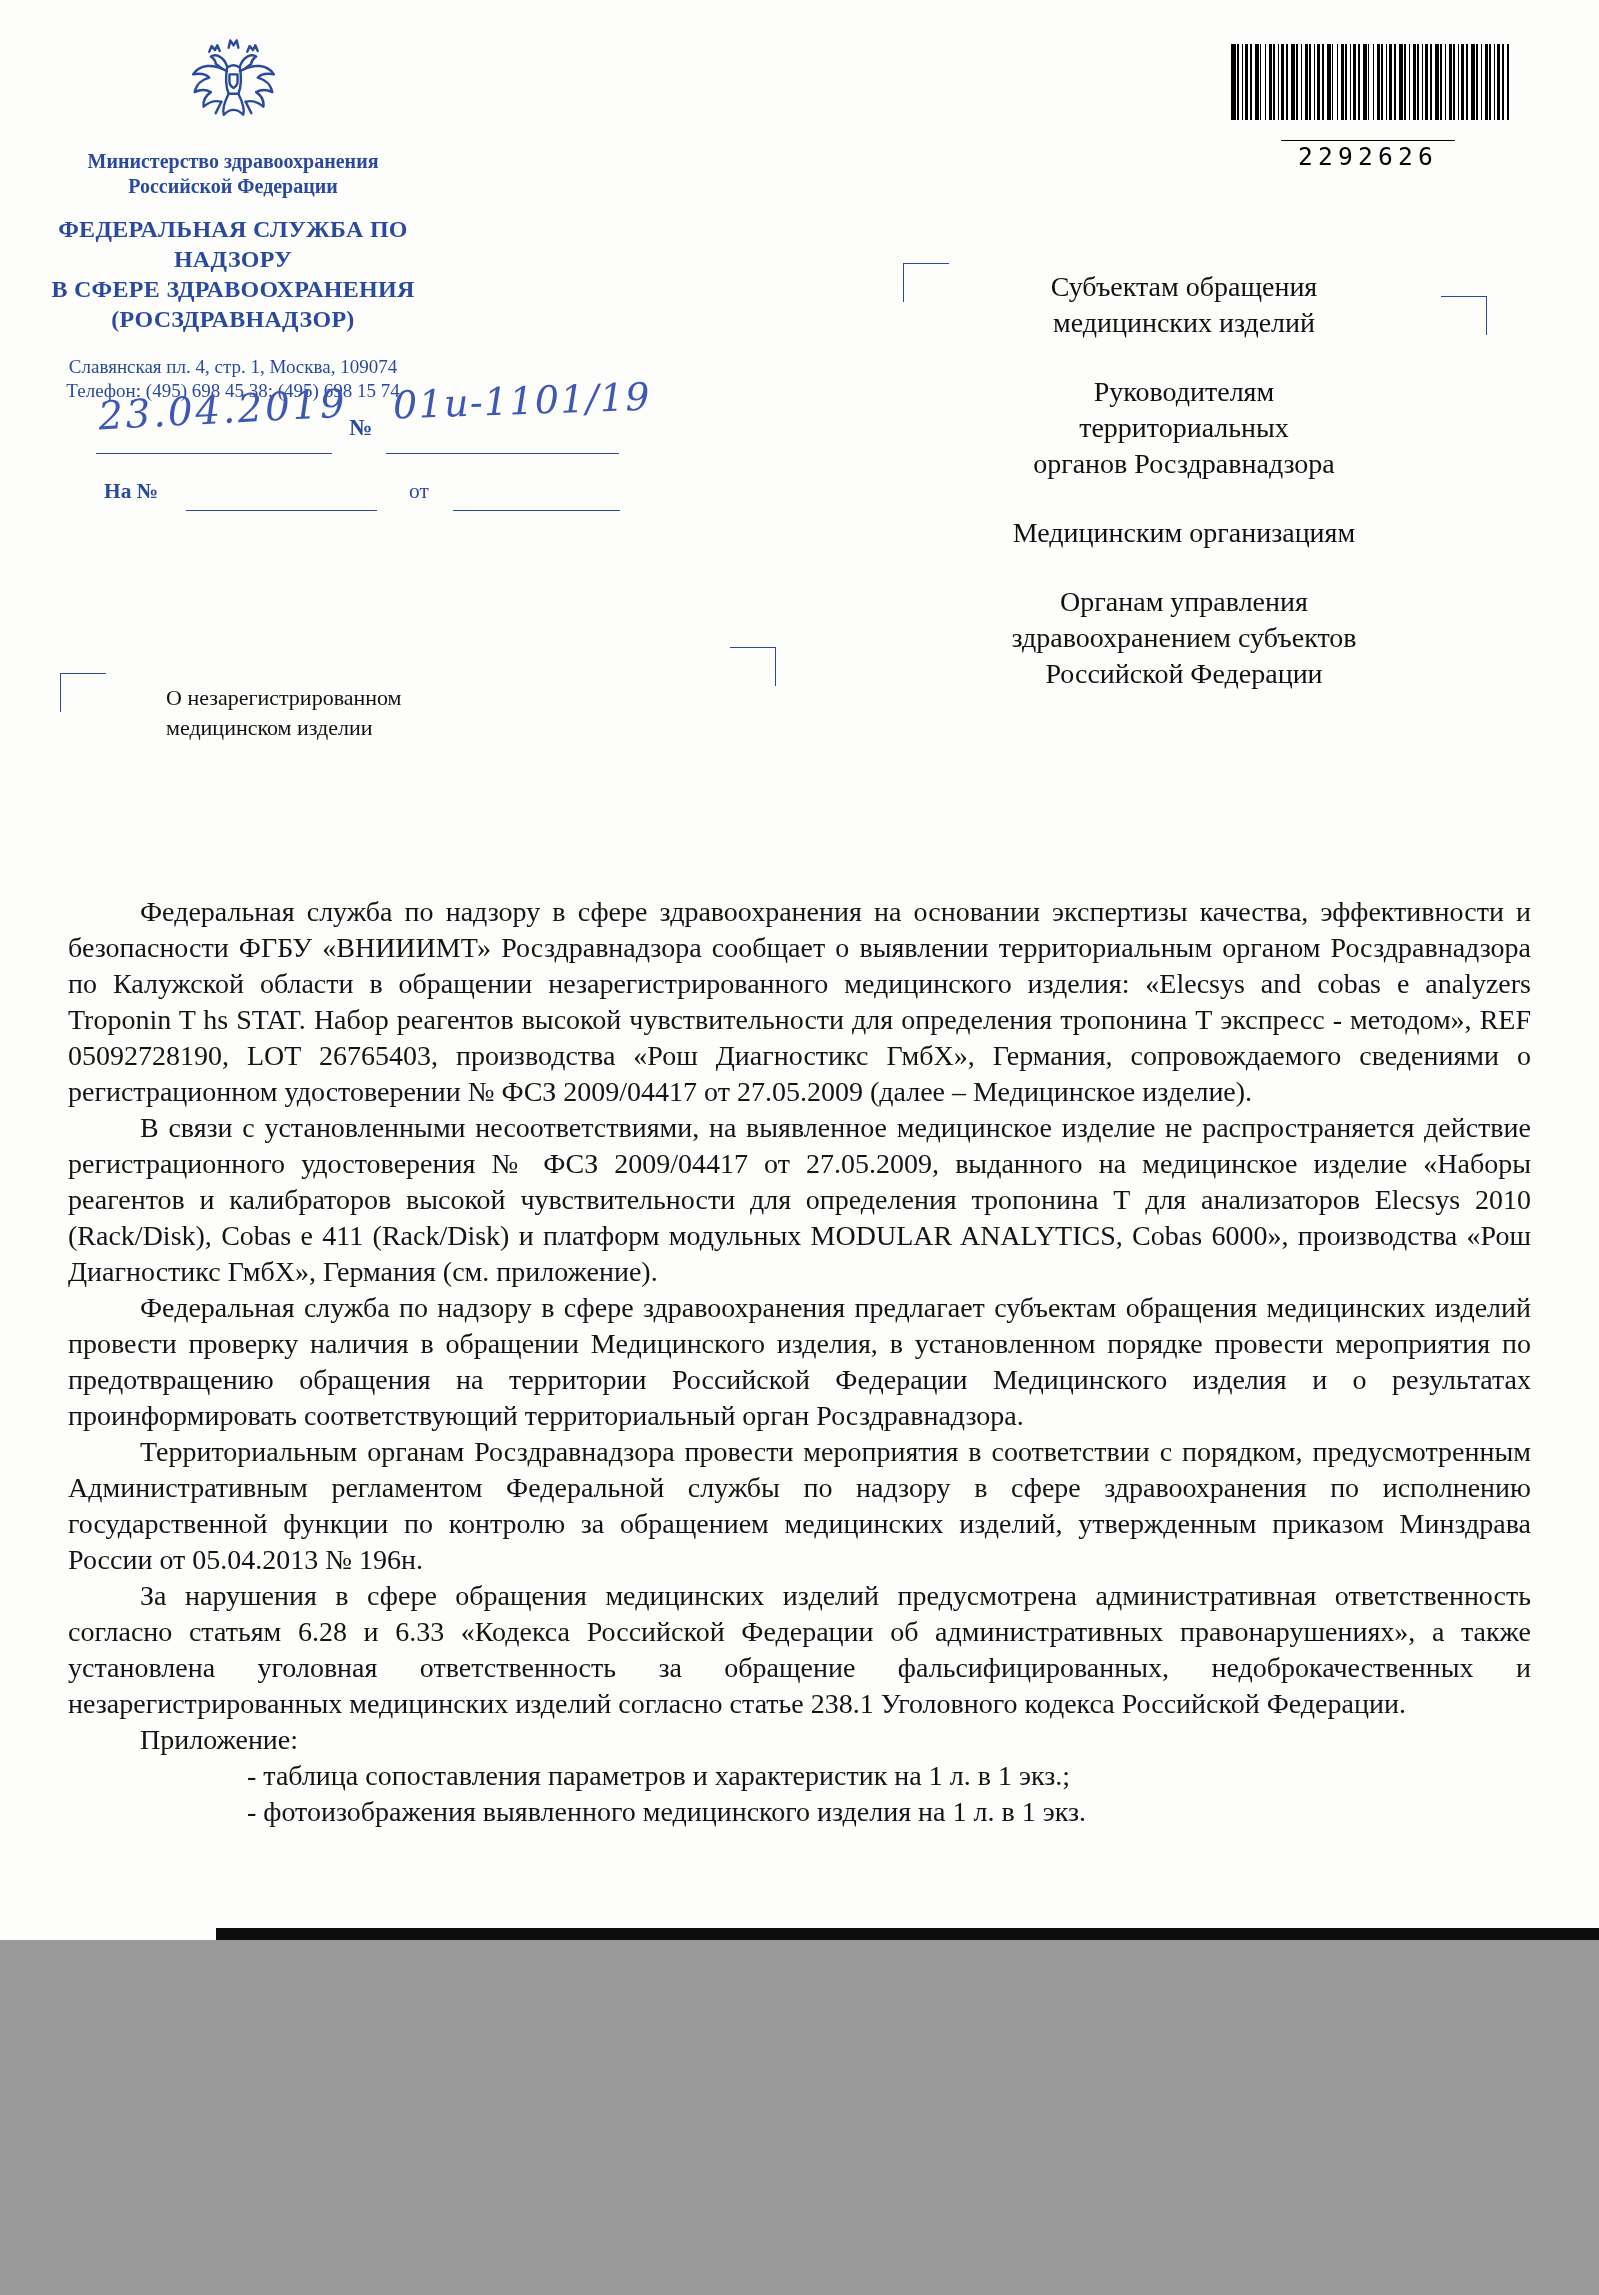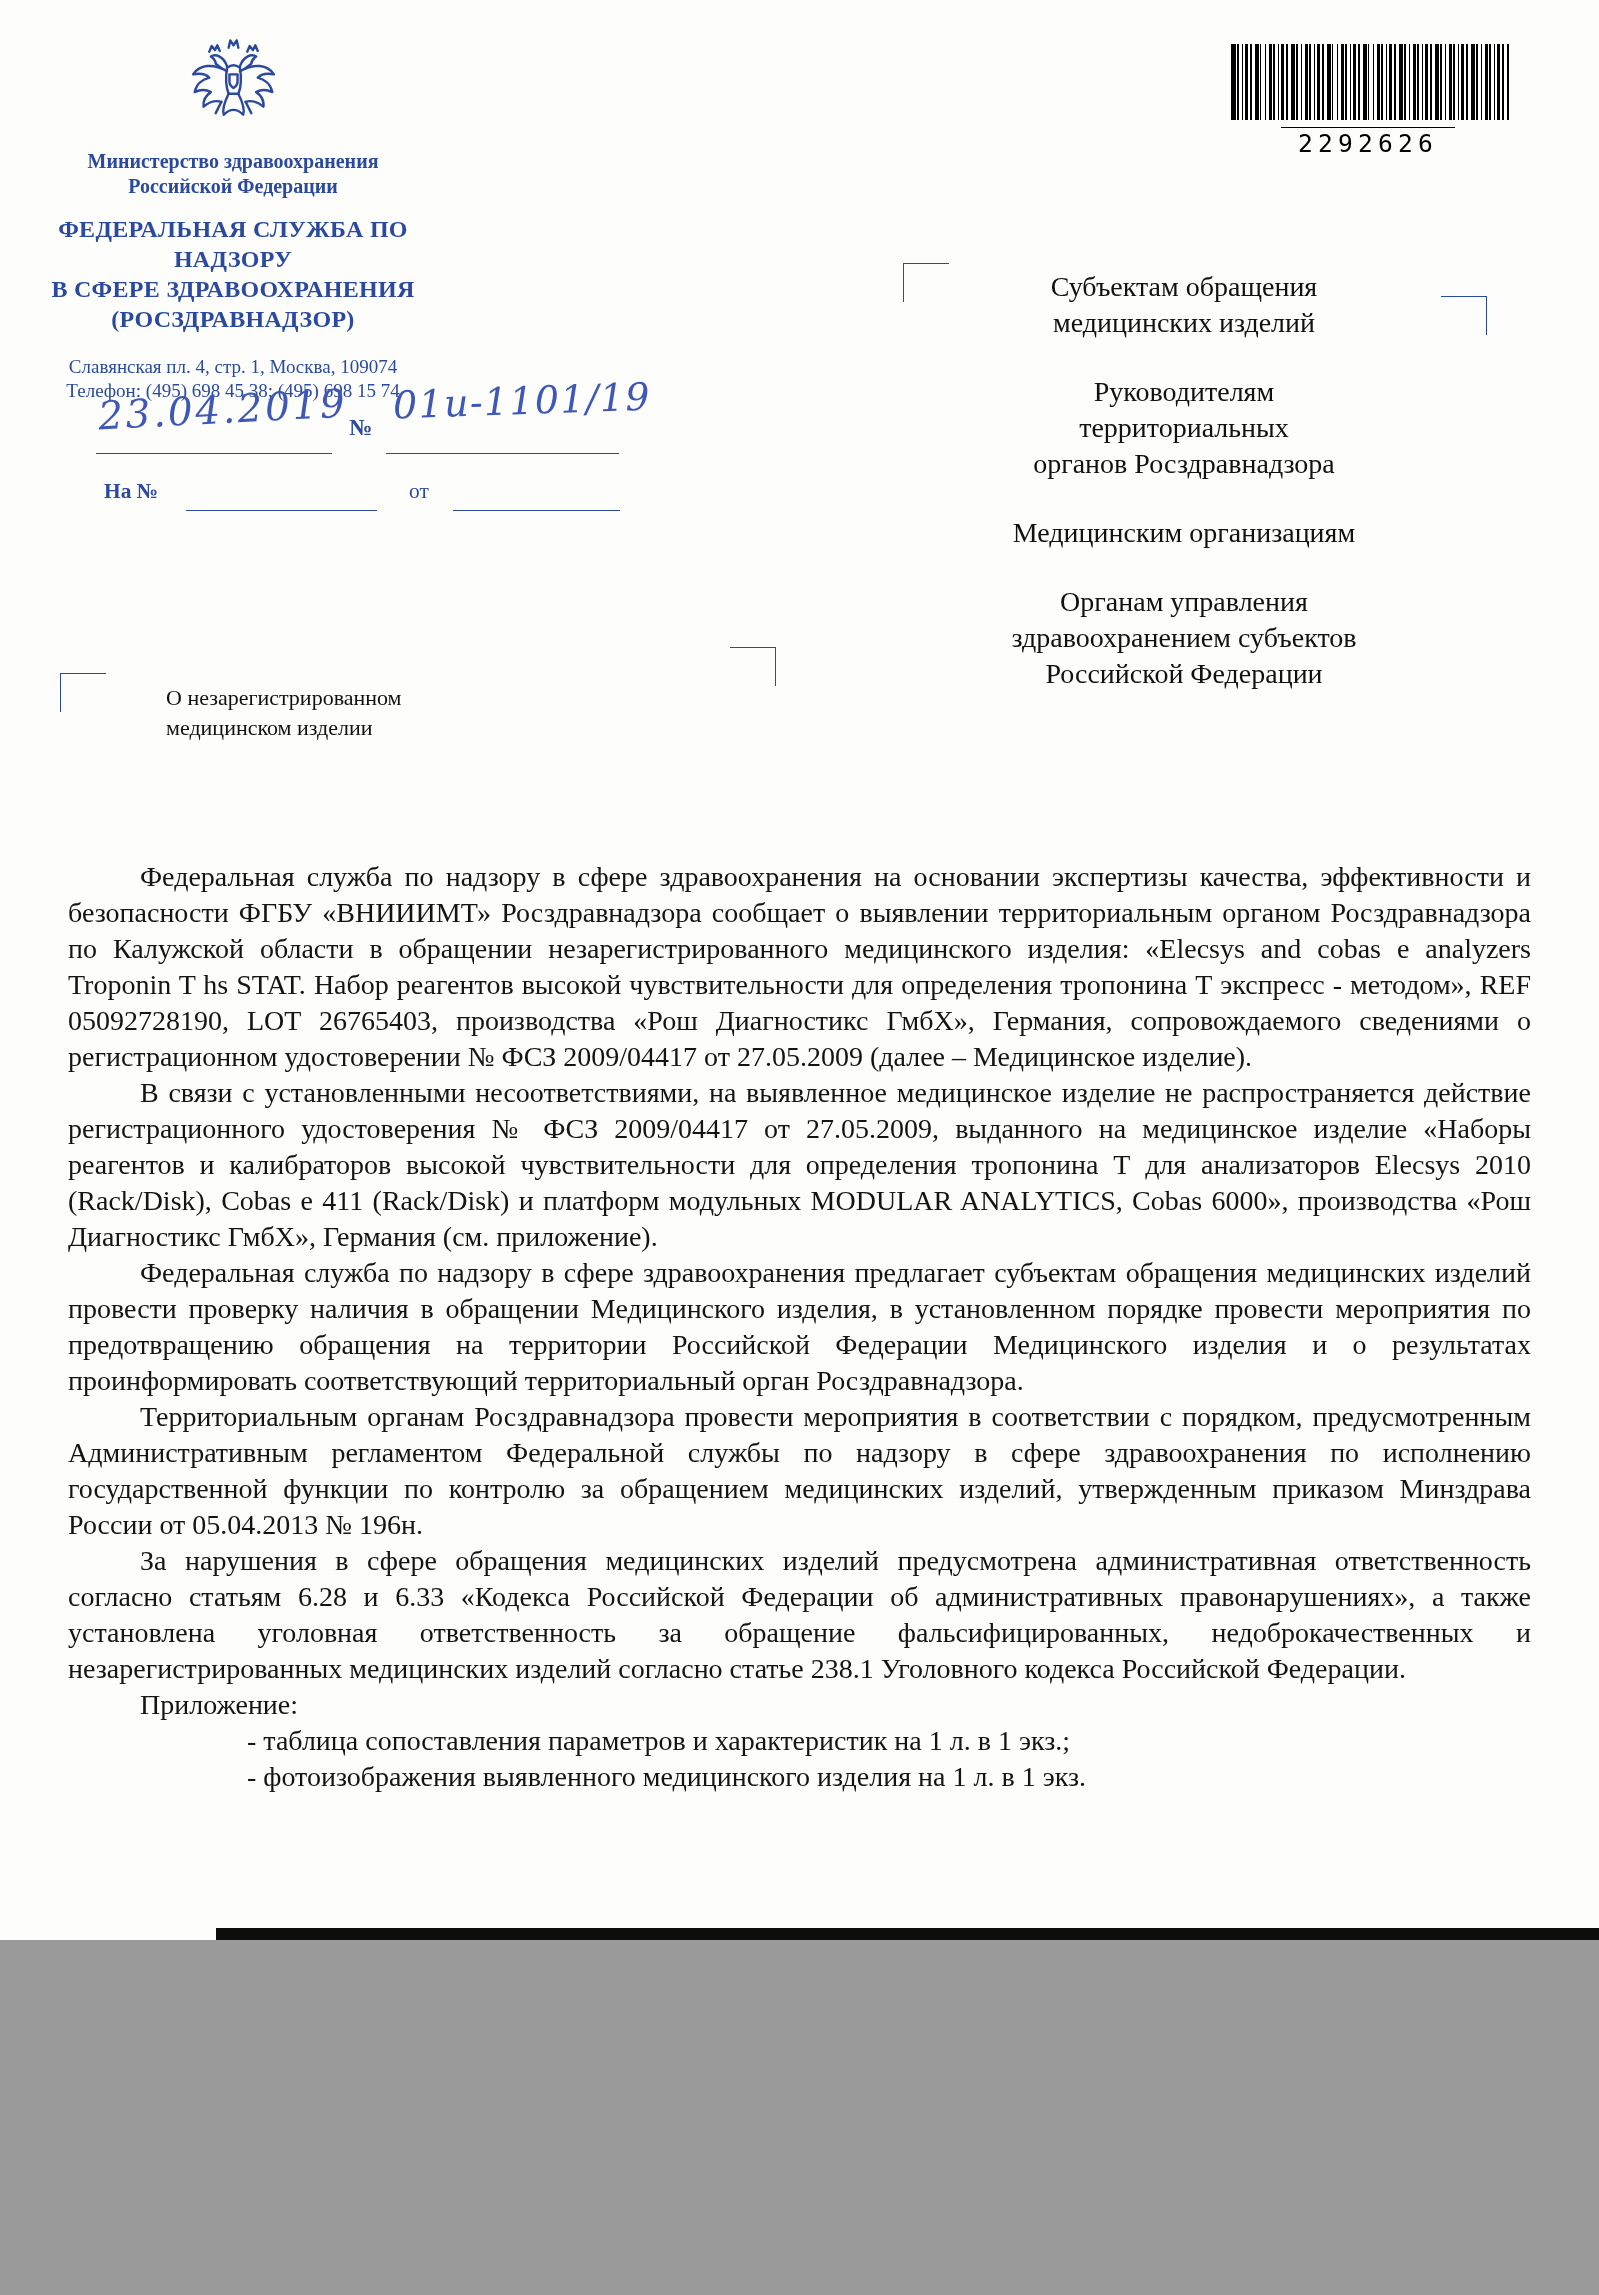--- a/index.html
+++ b/index.html
@@ -73,35 +73,35 @@
       #000 9px 10.4px, #fff 10.4px 11.6px,
       #000 11.6px 15.5px, #fff 15.5px 17.5px,
       #000 17.5px 19px, #fff 19px 22px,
       #000 22px 26px, #fff 26px 27px,
       #000 27px 28.5px, #fff 28.5px 32px,
       #000 32px 33px, #fff 33px 36px);
     border-left:2.6px solid #000;border-right:2.6px solid #000;
   }
   .barcode-number{
     font-family:"DejaVu Sans Mono", monospace;
-    font-size:24.6px;letter-spacing:5.2px;color:#000;margin-top:7px;
+    font-size:24.6px;letter-spacing:5.2px;color:#000;margin-top:20px;
     border-top:1.9px solid #000;display:inline-block;padding:1.3px 17px 0;
   }
 
   
   .recipients{
     position:absolute;left:893px;top:269px;width:582px;
     display:flex;flex-direction:column;gap:33px;
     text-align:center;font-size:28px;line-height:36px;color:#111;
   }
   .recipient{white-space:pre-line;}
 
   
   .bodytext{
-    position:absolute;left:68px;top:859px;width:1463px;
+    position:absolute;left:68px;top:894px;width:1463px;
     font-size:28px;line-height:36px;text-align:justify;color:#141414;
   }
   .bodytext p{margin:0;text-indent:72px;}
   .attach-label{margin:0;text-indent:72px;}
   .attach-item{margin:0;text-indent:0;padding-left:107px;text-align:left;}
 
   
   .sigrow{
     position:absolute;left:68px;top:2158px;width:1463px;
     display:flex;justify-content:space-between;

